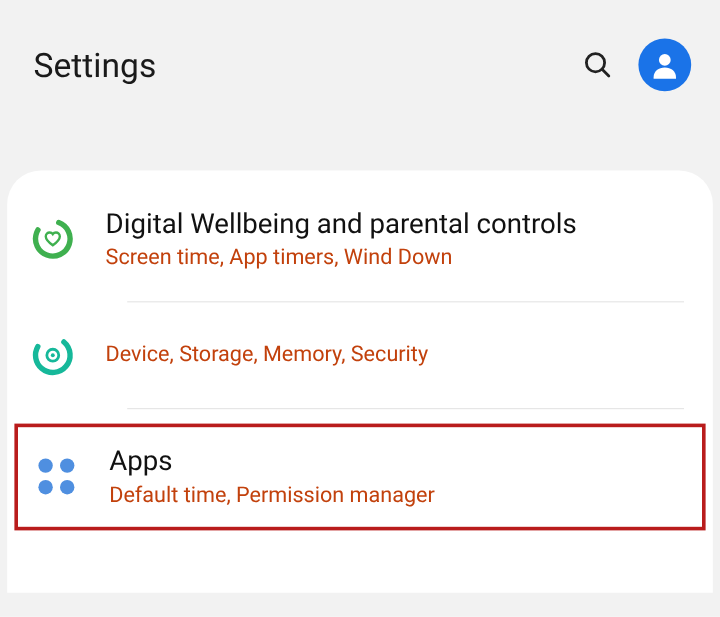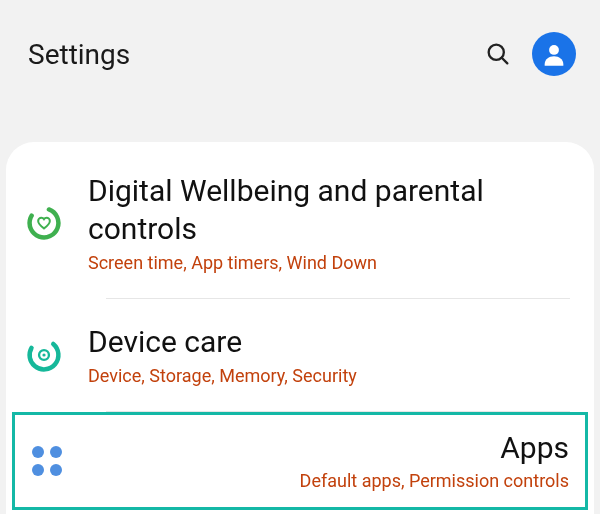--- a/index.html
+++ b/index.html
@@ -60,42 +60,41 @@
       flex: 0 0 40px;
       display: flex;
       align-items: center;
       justify-content: center;
     }
     .row-text {
       flex: 1;
       min-width: 0;
     }
     .row-title {
-      font-size: 30px;
+      font-size: 23px;
       color: #111;
       line-height: 1.28;
       font-weight: 400;
       margin-bottom: 2px;
     }
     .row-sub {
       font-size: 18px;
       color: #c2410c;
       line-height: 1.3;
     }
     .divider {
       height: 1px;
       background: #e6e6e6;
       margin-left: 100px;
       margin-right: 24px;
     }
     .highlight {
-      border: 3px solid #14b8a6;
-      margin: 0 6px;
+      border: 3px solid #b91c1c;
+      margin: 12px 6px;
       padding: 14px 16px 14px 12px;
-      text-align: right;
     }
     .highlight .row {
       padding: 0;
     }
     
     .apps-icon {
       display: grid;
       grid-template-columns: 12px 12px;
       grid-template-rows: 12px 12px;
       gap: 6px;
@@ -145,37 +144,36 @@
 
   <div class="row">
     <div class="row-icon">
       <svg width="36" height="36" viewBox="0 0 40 40">
         <circle cx="20" cy="20" r="16" fill="none" stroke="#16b89a" stroke-width="5" stroke-linecap="round" stroke-dasharray="72 28" transform="rotate(-50 20 20)"></circle>
         <circle cx="20" cy="20" r="5.5" fill="none" stroke="#16b89a" stroke-width="2.6"></circle>
         <circle cx="20" cy="20" r="1.8" fill="#16b89a"></circle>
       </svg>
     </div>
     <div class="row-text">
-      <div class="row-title">Device care</div>
       <div class="row-sub">Device, Storage, Memory, Security</div>
     </div>
   </div>
 
   <div class="divider"></div>
 
   <div class="highlight">
     <div class="row">
       <div class="row-icon">
         <div class="apps-icon">
           <span></span>
             <span></span>
             <span></span>
             <span></span>
         </div>
       </div>
       <div class="row-text">
         <div class="row-title">Apps</div>
-        <div class="row-sub">Default apps, Permission controls</div>
+        <div class="row-sub">Default time, Permission manager</div>
       </div>
     </div>
   </div>
 
 </div>
 
 </body></html>

